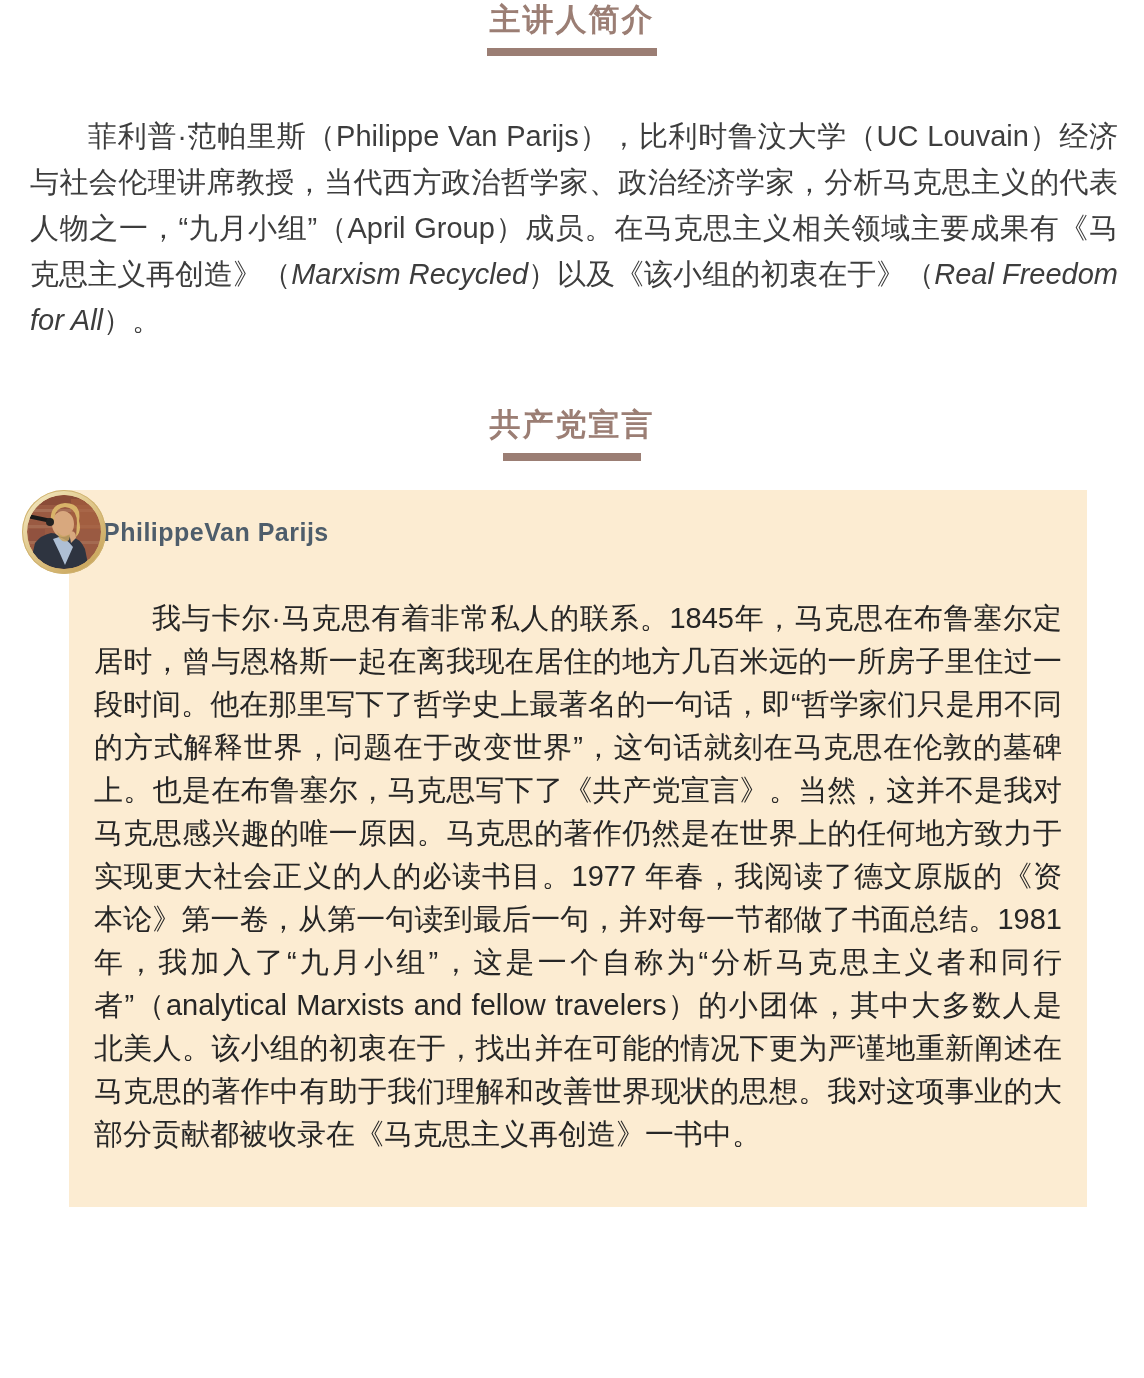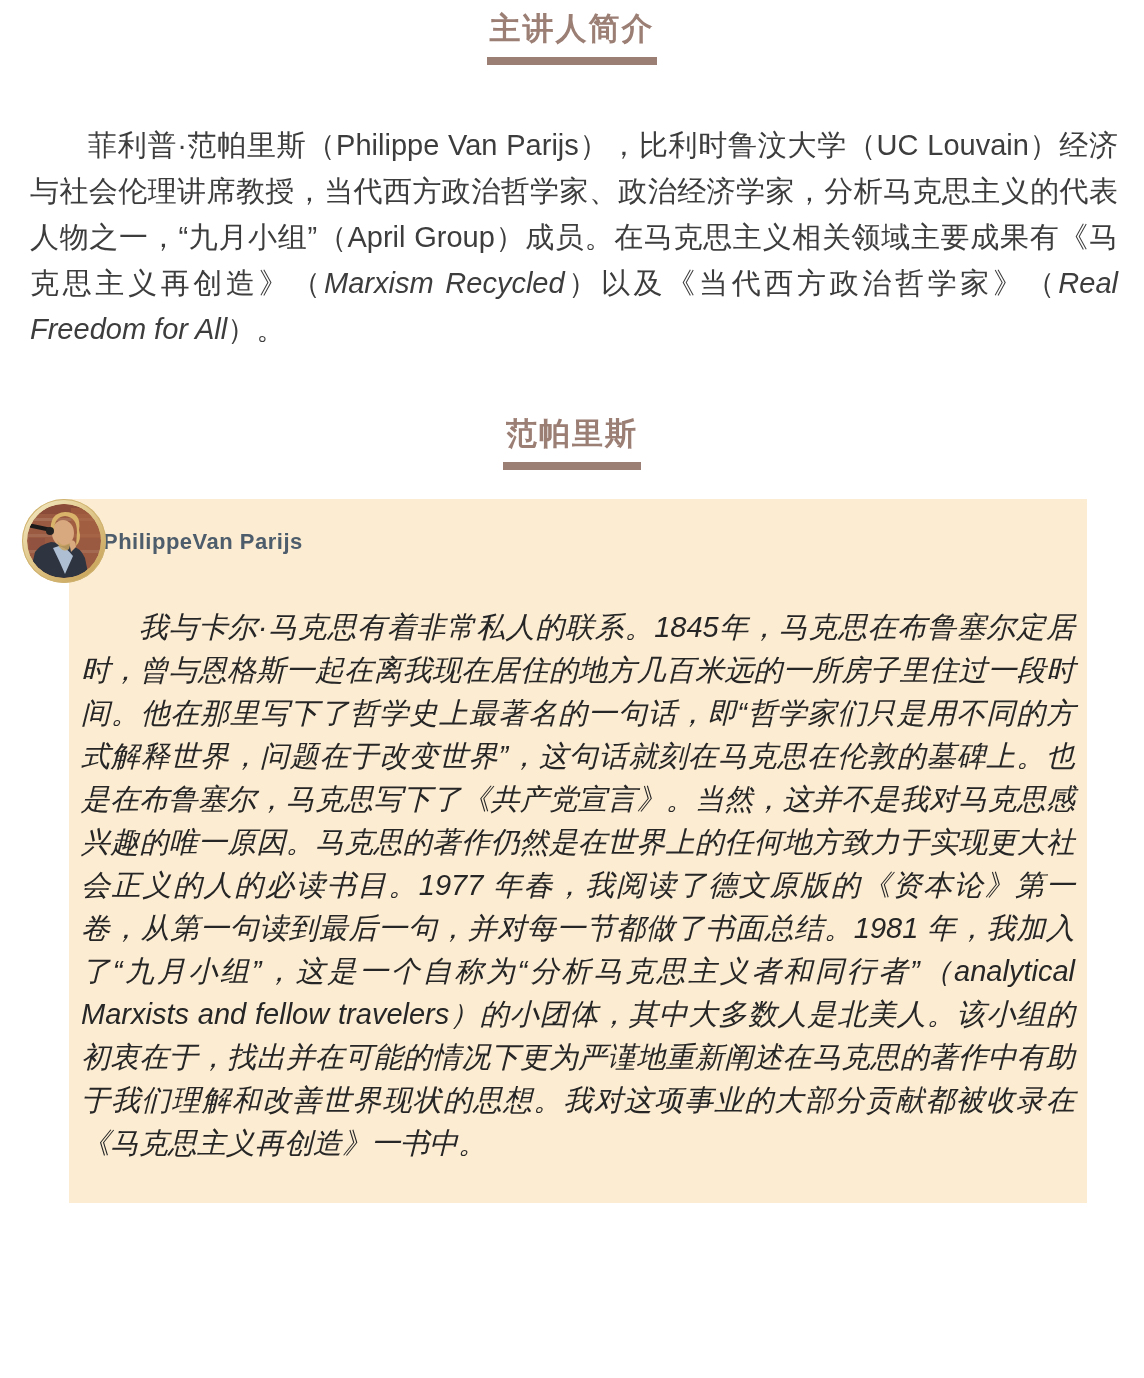--- a/index.html
+++ b/index.html
@@ -28,21 +28,21 @@
     letter-spacing: 2px;
   }
   .title-underline {
     height: 8px;
     background: #9b7e74;
     margin: 8px auto 0;
   }
   .underline-speaker { width: 170px; }
   .underline-lecture { width: 138px; }
 
-  .speaker-section { padding-top: 9px; }
+  .speaker-section { }
 
   .intro-paragraph {
     margin: 57px 26px 0 30px;
     font-size: 29px;
     line-height: 46px;
     color: #3d3d3d;
     text-align: justify;
     text-indent: 2em;
   }
   .intro-paragraph em { }
@@ -77,51 +77,50 @@
   .avatar-photo svg { display: block; width: 100%; height: 100%; }
 
   .beige-box {
     margin: 29px 57px 17px 69px;
     background: #fcecd2;
     padding: 27px 12px 38px;
     box-sizing: border-box;
   }
   .speaker-name {
     margin-left: 22px;
-    font-size: 22px;
+    font-size: 25px;
     line-height: 31px;
     font-weight: bold;
     color: #4e5d6b;
     letter-spacing: 0.5px;
   }
   .box-paragraph {
-    margin: 0;
+    margin: 13px;
     font-size: 29px;
     line-height: 43px;
     color: #262626;
     text-align: justify;
     text-indent: 2em;
-    font-style: italic;
   }
   .box-paragraph.first { margin-top: 49px; }
 </style>
 </head>
 <body>
 
 <div class="page">
 
   <section class="speaker-section">
     <h2 class="section-title">主讲人简介</h2>
     <div class="title-underline underline-speaker"></div>
 
-    <p class="intro-paragraph"><span>菲利普·范帕里斯（Philippe Van Parijs），比利时鲁汶大学（UC Louvain）经济与社会伦理讲席教授，当代西方政治哲学家、政治经济学家，分析马克思主义的代表人物之一，“九月小组”（April Group）成员。在马克思主义相关领域主要成果有《马克思主义再创造》（</span><em>Marxism Recycled</em><span>）以及《当代西方政治哲学家》（</span><em>Real Freedom for All</em><span>）。</span></p>
+    <p class="intro-paragraph"><span>菲利普·范帕里斯（Philippe Van Parijs），比利时鲁汶大学（UC Louvain）经济与社会伦理讲席教授，当代西方政治哲学家、政治经济学家，分析马克思主义的代表人物之一，“九月小组”（April Group）成员。在马克思主义相关领域主要成果有《马克思主义再创造》（</span><em>Marxism Recycled</em><span>）以及《该小组的初衷在于》（</span><em>Real Freedom for All</em><span>）。</span></p>
   </section>
 
   <section class="lecture-section">
-    <h2 class="section-title">范帕里斯</h2>
+    <h2 class="section-title">共产党宣言</h2>
     <div class="title-underline underline-lecture"></div>
 
     <div class="lecture-body">
 
       <div class="avatar">
         <span class="avatar-photo">
           <svg viewBox="0 0 74 74" xmlns="http://www.w3.org/2000/svg" aria-hidden="true">
             <defs>
                 <clipPath id="ac">
                   <circle cx="37" cy="37" r="37"></circle>

